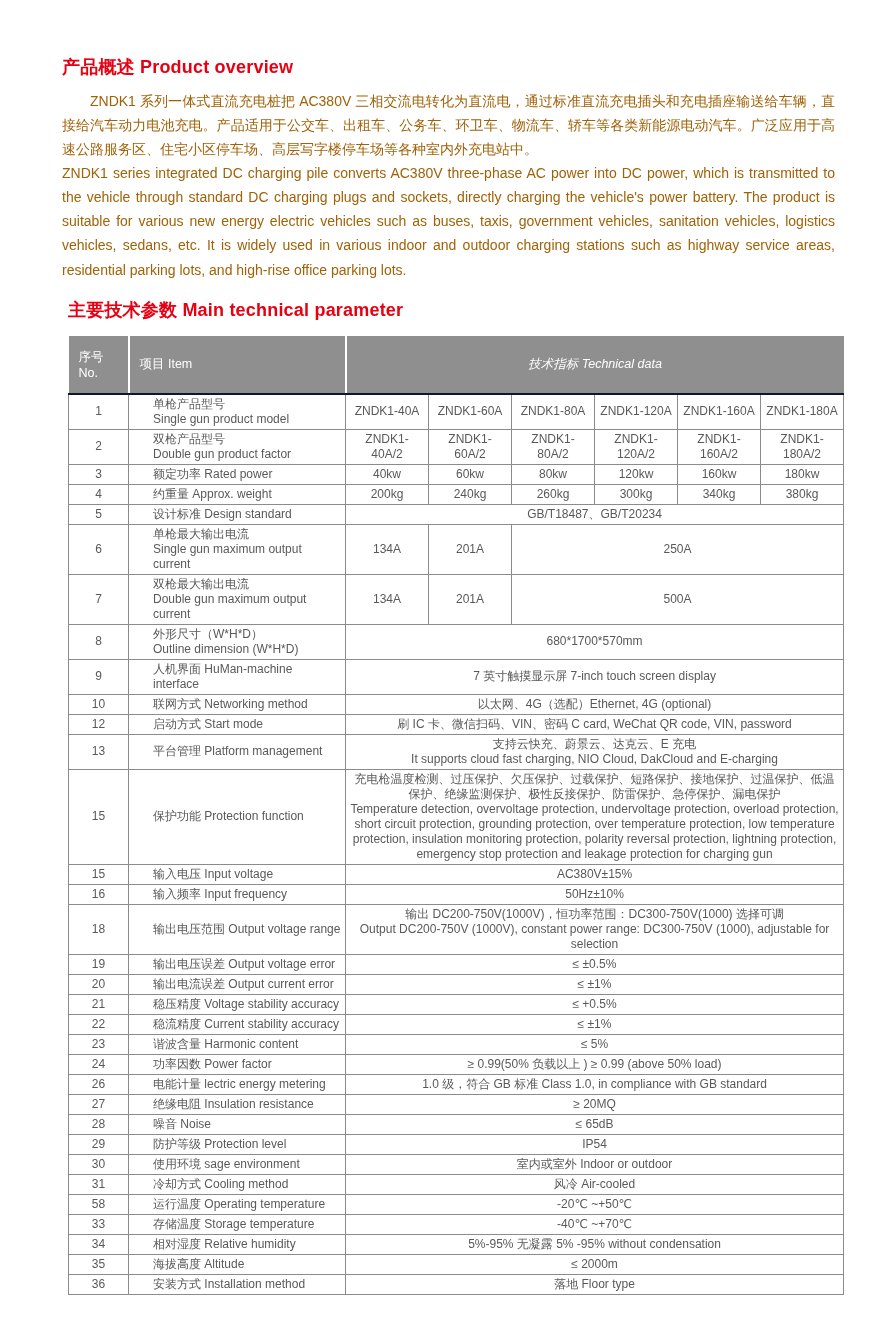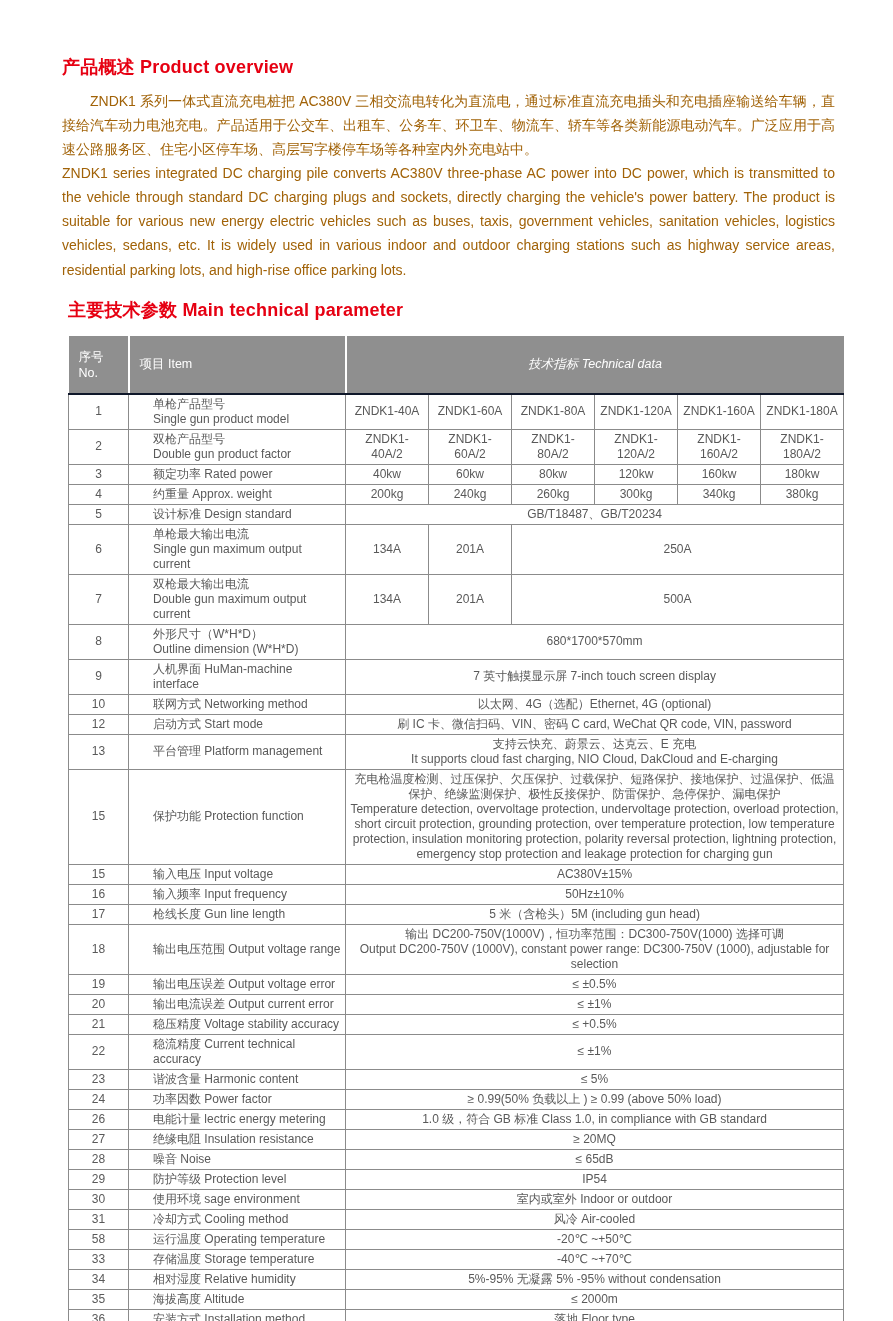--- a/index.html
+++ b/index.html
@@ -181,25 +181,20 @@
             <td class="c-no">15</td>
             <td class="c-item">输入电压 Input voltage</td>
             <td class="c-val" colspan="6">AC380V±15%</td>
           </tr>
           <tr>
             <td class="c-no">16</td>
             <td class="c-item">输入频率 Input frequency</td>
             <td class="c-val" colspan="6">50Hz±10%</td>
           </tr>
           <tr>
-            <td class="c-no">17</td>
-            <td class="c-item">枪线长度 Gun line length</td>
-            <td class="c-val" colspan="6">5 米（含枪头）5M (including gun head)</td>
-          </tr>
-          <tr>
             <td class="c-no">18</td>
             <td class="c-item">输出电压范围 Output voltage range</td>
             <td class="c-val" colspan="6">输出 DC200-750V(1000V)，恒功率范围：DC300-750V(1000) 选择可调
 Output DC200-750V (1000V), constant power range: DC300-750V (1000), adjustable for selection</td>
           </tr>
           <tr>
             <td class="c-no">19</td>
             <td class="c-item">输出电压误差 Output voltage error</td>
             <td class="c-val" colspan="6">≤ ±0.5%</td>
           </tr>
@@ -208,21 +203,21 @@
             <td class="c-item">输出电流误差 Output current error</td>
             <td class="c-val" colspan="6">≤ ±1%</td>
           </tr>
           <tr>
             <td class="c-no">21</td>
             <td class="c-item">稳压精度 Voltage stability accuracy</td>
             <td class="c-val" colspan="6">≤ +0.5%</td>
           </tr>
           <tr>
             <td class="c-no">22</td>
-            <td class="c-item">稳流精度 Current technical accuracy</td>
+            <td class="c-item">稳流精度 Current stability accuracy</td>
             <td class="c-val" colspan="6">≤ ±1%</td>
           </tr>
           <tr>
             <td class="c-no">23</td>
             <td class="c-item">谐波含量 Harmonic content</td>
             <td class="c-val" colspan="6">≤ 5%</td>
           </tr>
           <tr>
             <td class="c-no">24</td>
             <td class="c-item">功率因数 Power factor</td>

